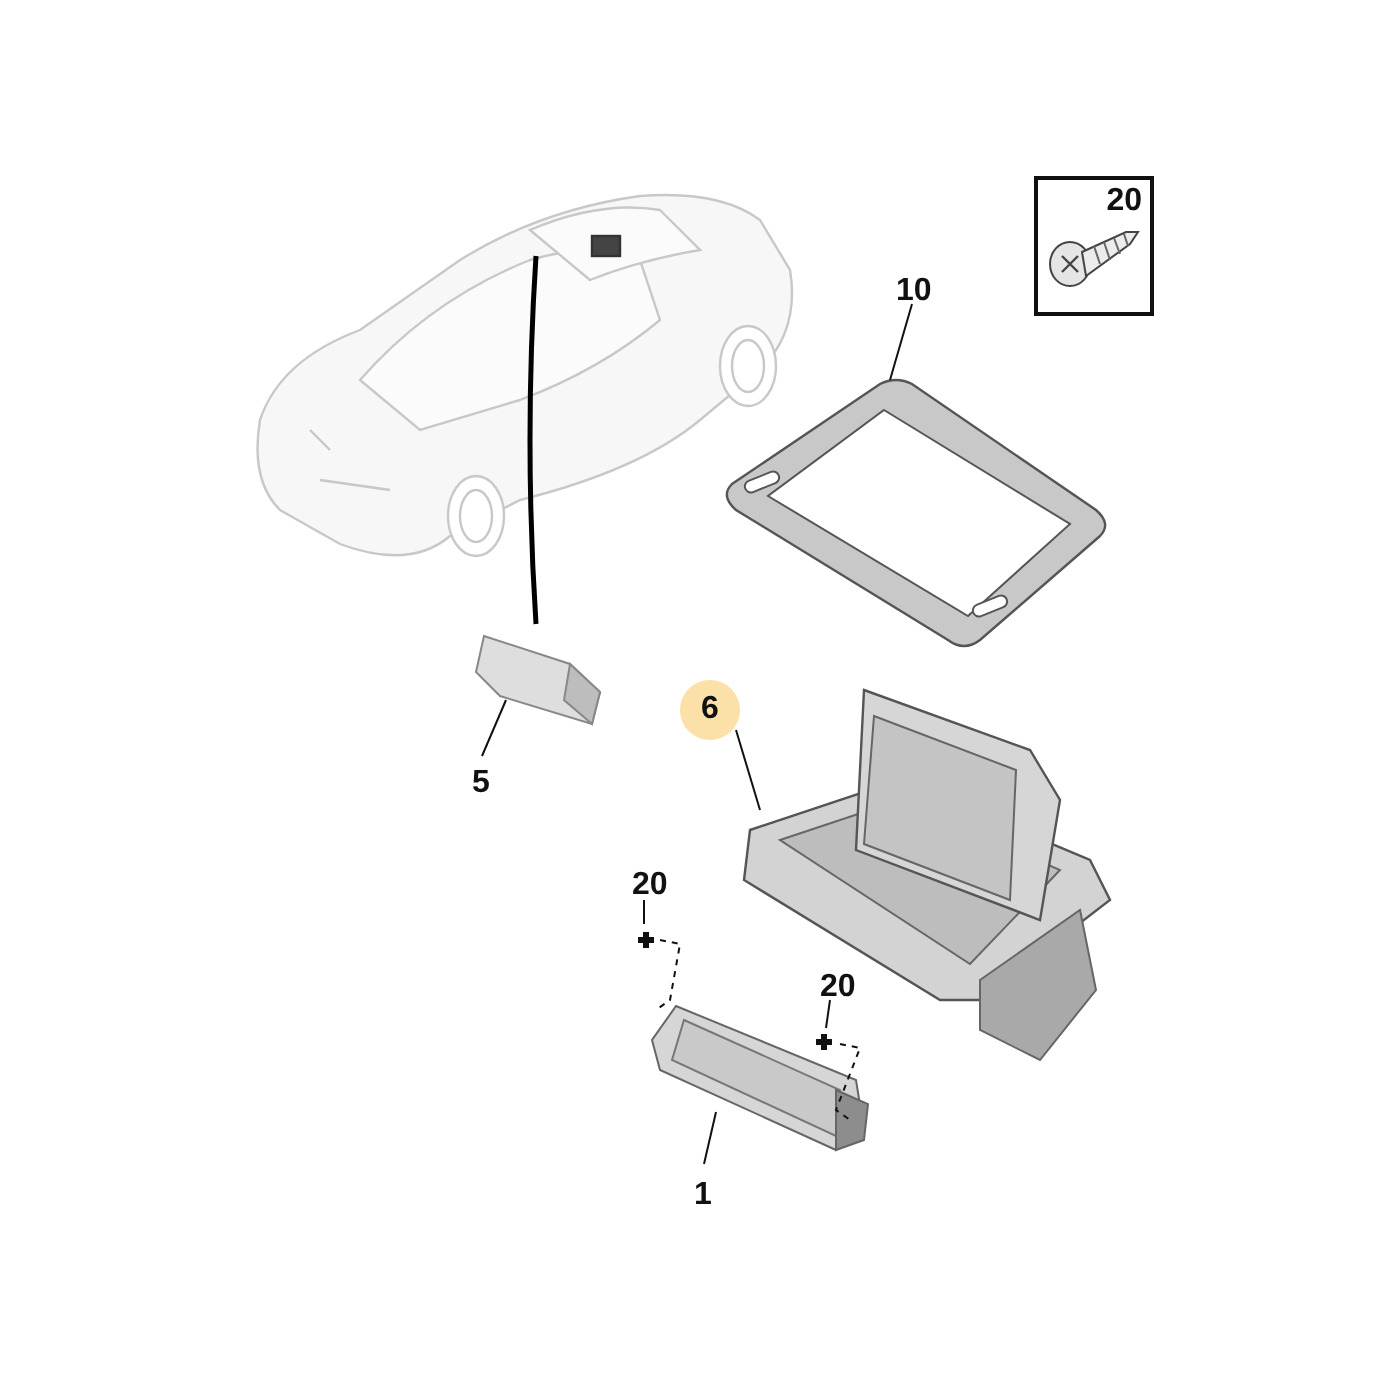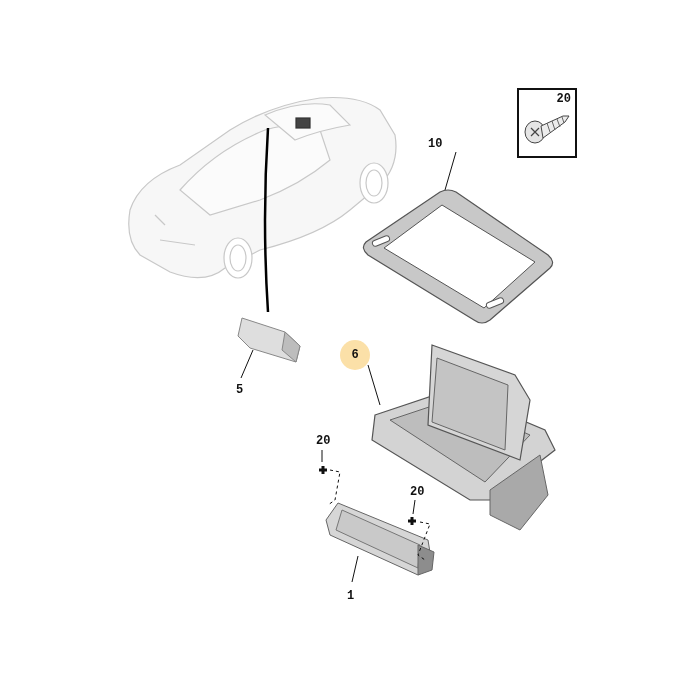--- a/index.html
+++ b/index.html
@@ -1,18 +1,18 @@
 <!DOCTYPE html>
 <html><head>
   <meta charset="utf-8">
   <style>
     html, body { margin: 0; padding: 0; background: #ffffff; }
     body { width: 700px; height: 700px; position: relative; overflow: hidden; font-family: "Liberation Sans", sans-serif; }
     #diagram { position: absolute; left: 0; top: 0; width: 700px; height: 700px; }
-    .callout { position: absolute; font-family: Liberation Mono, monospace; font-weight: bold; font-size: 12px; color: #111; line-height: 1; }
+    .callout { position: absolute; font-family: Liberation Sans, sans-serif; font-weight: bold; font-size: 16px; color: #111; line-height: 1; }
     .callout.highlight { background: #fbe0a8; border-radius: 50%; width: 30px; height: 30px; display: flex; align-items: center; justify-content: center; }
     .inset { position: absolute; left: 517px; top: 88px; width: 60px; height: 70px; border: 2px solid #111; background: #fff; box-sizing: border-box; }
     .inset .callout { position: absolute; right: 4px; top: 3px; }
   </style>
 </head>
 <body>
 
 <svg id="diagram" viewBox="0 0 700 700" xmlns="http://www.w3.org/2000/svg">
 
   <g fill="#f7f7f7" stroke="#c8c8c8" stroke-width="1.2">
@@ -73,18 +73,18 @@
 <div class="inset">
   <span class="callout">20</span>
   <svg width="56" height="66" viewBox="0 0 56 66">
     <ellipse cx="16" cy="42" rx="10" ry="11" fill="#e5e5e5" stroke="#444"></ellipse>
     <path d="M12 38 L20 46 M20 38 L12 46" stroke="#444" stroke-width="1.2"></path>
     <path d="M22 36 L44 26 L50 26 L46 32 L24 48 Z" fill="#ececec" stroke="#444"></path>
     <path d="M28 33 l3 9 M33 31 l3 9 M38 29 l3 8 M43 27 l2 6" stroke="#666"></path>
   </svg>
 </div>
 
-<div class="callout" style="left:428px;top:138px;">10</div>
+<div class="callout" style="left:448px;top:138px;">10</div>
 <div class="callout highlight" style="left:340px;top:340px;">6</div>
 <div class="callout" style="left:236px;top:384px;">5</div>
 <div class="callout" style="left:316px;top:435px;">20</div>
 <div class="callout" style="left:410px;top:486px;">20</div>
 <div class="callout" style="left:347px;top:590px;">1</div>
 
 </body></html>

